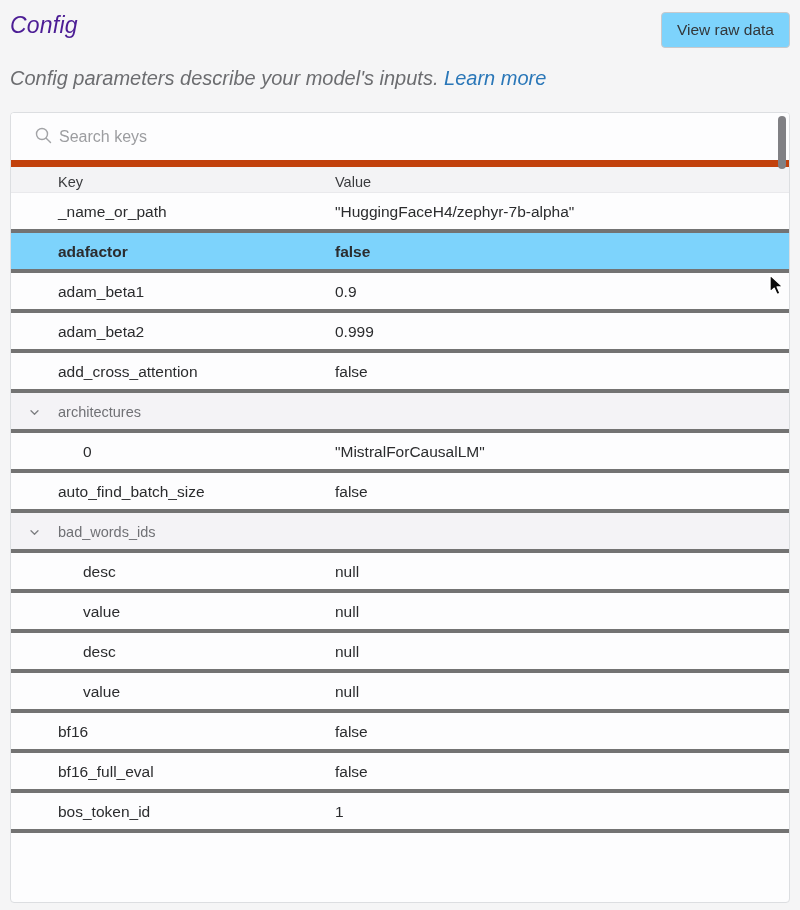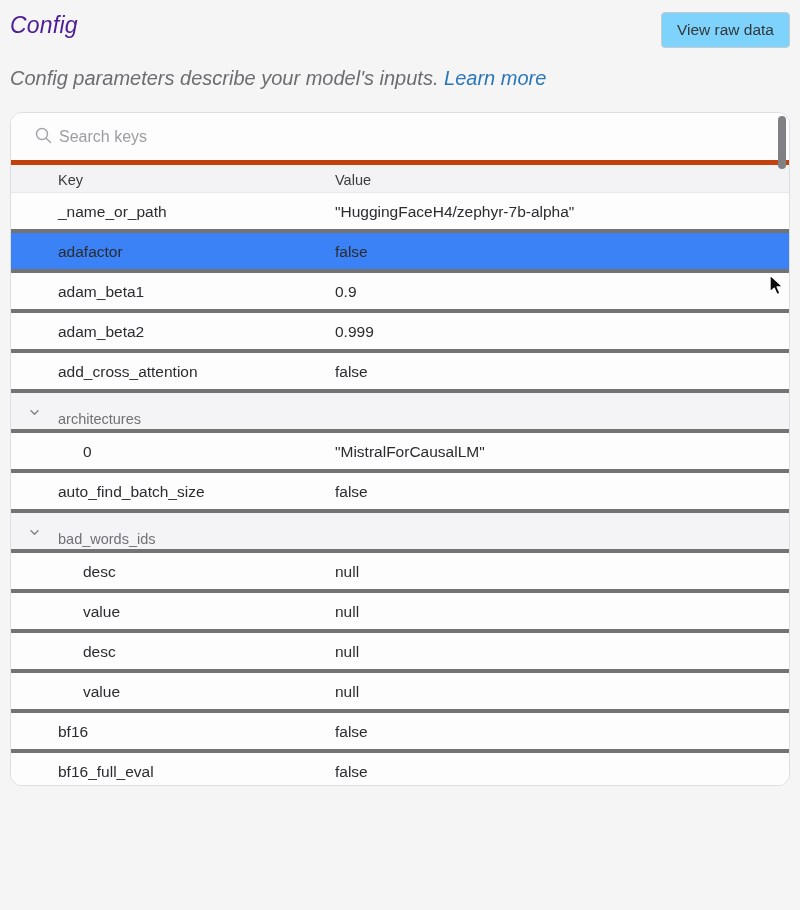--- a/index.html
+++ b/index.html
@@ -25,55 +25,55 @@
     cursor:pointer;
   }
   .subtitle {
     position:absolute; left:10px; top:67px;
     font-style:italic; font-size:20px; color:#6c6d70;
   }
   .subtitle a { color:#2a77b8; text-decoration:none; cursor:pointer; }
 
   .panel {
     position:absolute; left:10px; top:112px;
-    width:780px; height:674px;
+    width:780px; height:791px;
     background:#fdfdfe;
     border:1px solid #dcdee1;
-    border-radius:12px;
+    border-radius:4px;
     overflow:hidden;
   }
   .searchbar { position:relative; height:47px; background:#fdfdfe; }
   .searchbar svg { position:absolute; left:24px; top:14px; }
   .search-input {
     position:absolute; left:48px; top:0; height:100%; width:600px;
     border:none; outline:none; background:transparent;
     font-family:inherit; font-size:16px; color:#333;
   }
   .search-input::placeholder { color:#9c9da0; opacity:1; }
 
   .thead {
     height:33px; background:#f3f3f5;
-    border-top:5px solid #c2410c; border-bottom:1px solid #e9e9ec;
+    border-top:7px solid #c2410c; border-bottom:1px solid #e9e9ec;
     position:relative; font-size:14.5px; color:#3a3b3e;
   }
   .thead .col-key { position:absolute; left:47px; top:7px; }
   .thead .col-value { position:absolute; left:324px; top:7px; }
 
   .row {
     position:relative; height:40px;
     border-bottom:4px solid #737373;
     background:#fdfdfe;
     font-size:15.5px; color:#2b2c2e;
   }
   .row .key { position:absolute; left:47px; top:10px; }
   .row .value { position:absolute; left:324px; top:10px; }
   .row.child .key { left:72px; }
-  .row.hover { background:#3b82f6; }
+  .row.hover { background:#7dd3fc;font-weight:bold; }
   .row.group { background:#f4f3f6; }
-  .row.group .key { color:#707175; font-size:14.5px; top:18px; }
+  .row.group .key { color:#707175; font-size:14.5px; top:11px; }
   .row .chevron { position:absolute; left:17px; top:13px; line-height:0; cursor:pointer; }
 
   .scroll-thumb {
     position:absolute; right:3px; top:3px;
     width:8px; height:53px;
     background:#808084; border-radius:4px;
     cursor:pointer;
   }
 
   .mouse-cursor { position:absolute; left:766px; top:273px; z-index:10; pointer-events:none; }

